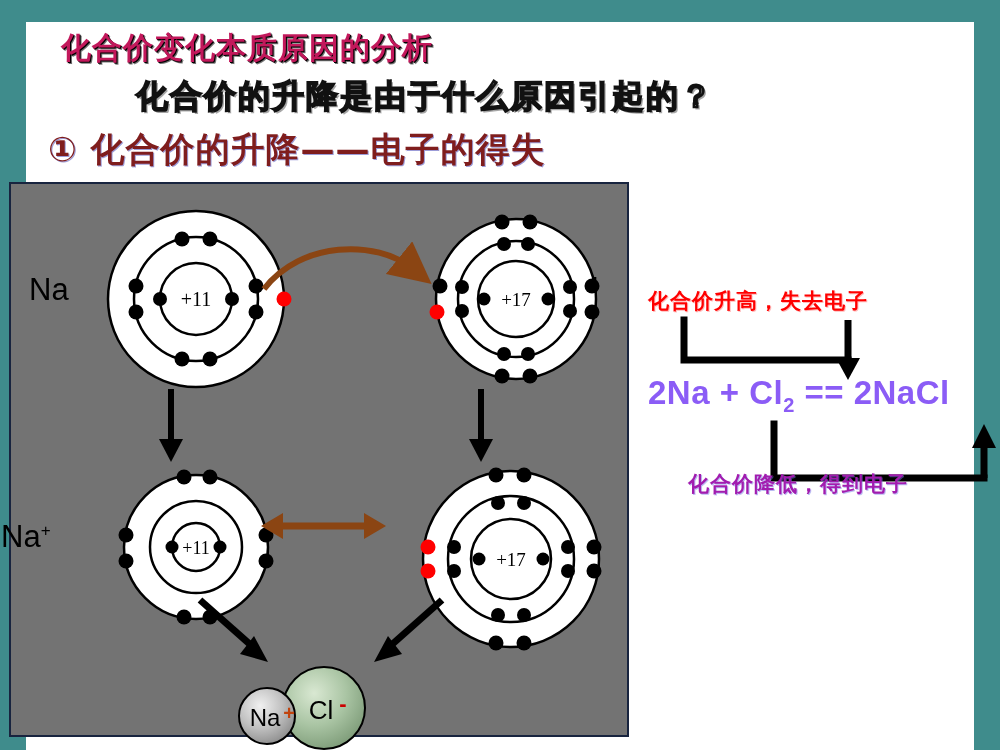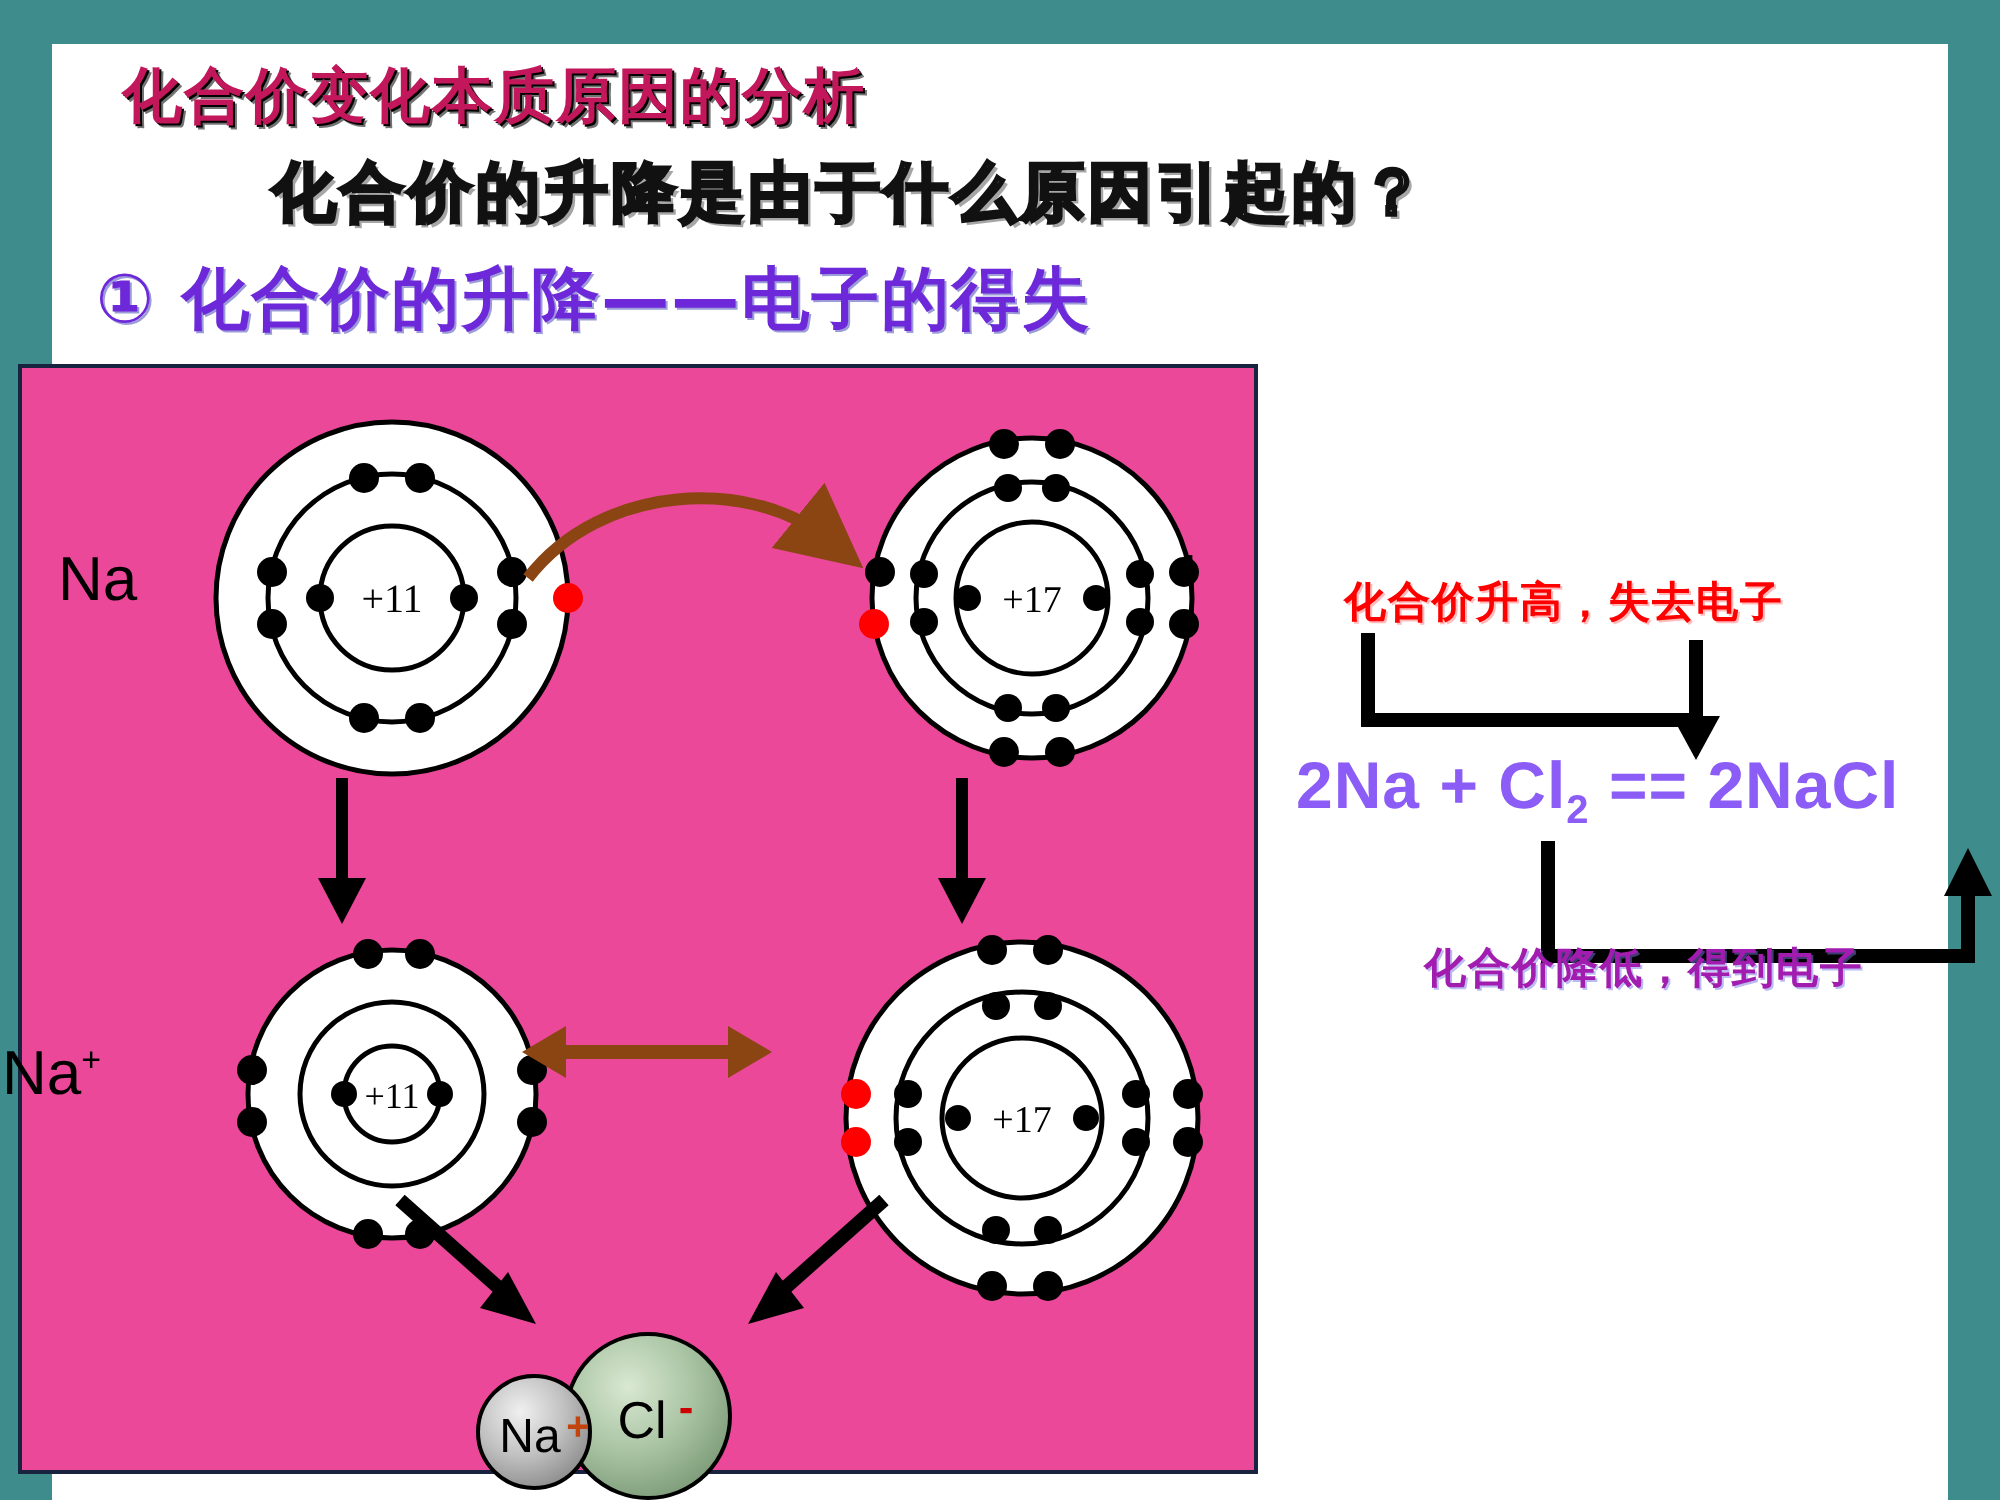--- a/index.html
+++ b/index.html
@@ -63,33 +63,33 @@
     -webkit-text-stroke: 1.6px #111111;
     text-shadow: 2px 2px 0 rgba(0,0,0,0.35);
     text-align: center;
   }
 
   #title-point {
     left: 22px;
     top: 105px;
     font-size: 34px;
     font-weight: bold;
-    color: #6d28d9;
+    color: #7f1d1d;
     letter-spacing: 1px;
     text-shadow: 1px 1px 0 rgba(90,90,190,0.6);
   }
 
   
   #diagram-panel {
     position: absolute;
     left: -17px;
     top: 160px;
     width: 620px;
     height: 555px;
-    background: #ec4899;
+    background: #737373;
     border: 2px solid #18243f;
     box-sizing: border-box;
   }
 
   
   .el-label {
     position: absolute;
     font-family: "Liberation Sans", sans-serif;
     font-size: 31px;
     color: #000000;
@@ -134,21 +134,20 @@
     height: 555px;
   }
 
   .annot-text {
     position: absolute;
     white-space: nowrap;
     font-family: "DejaVu Sans", "Liberation Sans", sans-serif;
     font-size: 21px;
     font-weight: bold;
     letter-spacing: 1px;
-    margin-left: 24px;
   }
 
   #annot-oxidation {
     left: 22px;
     top: 105px;
     color: #ff0000;
     text-shadow: 1px 1px 0 rgba(255,120,120,0.5);
   }
 
   #annot-reduction {

